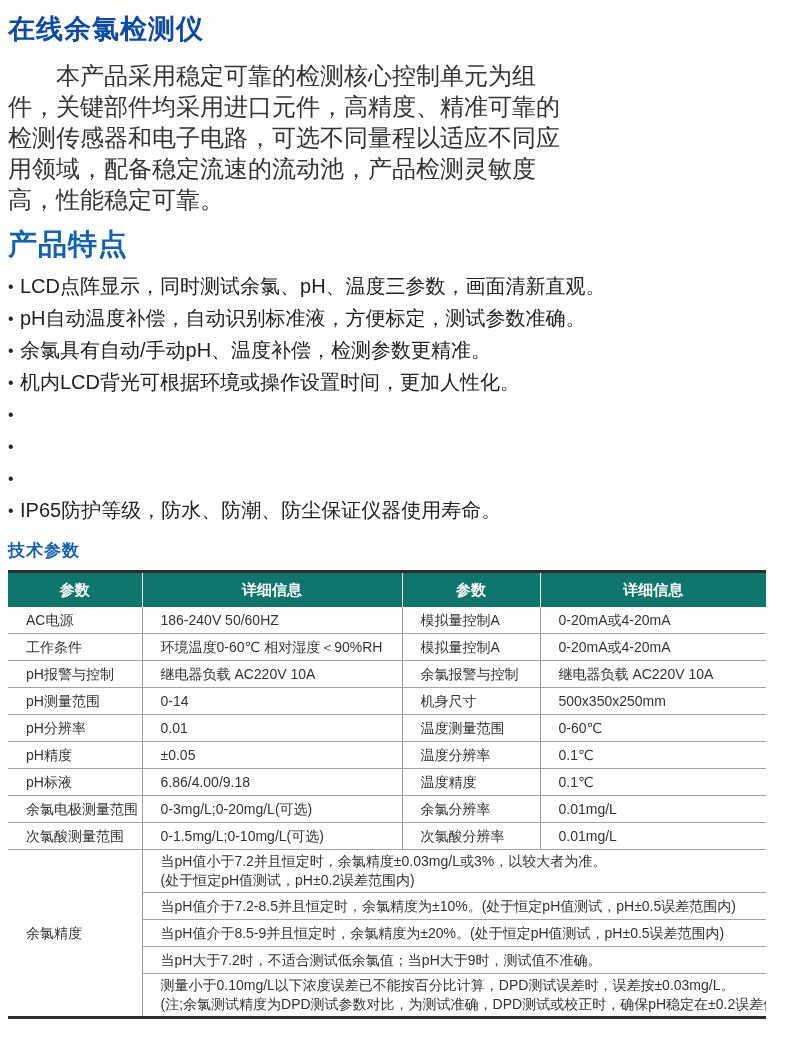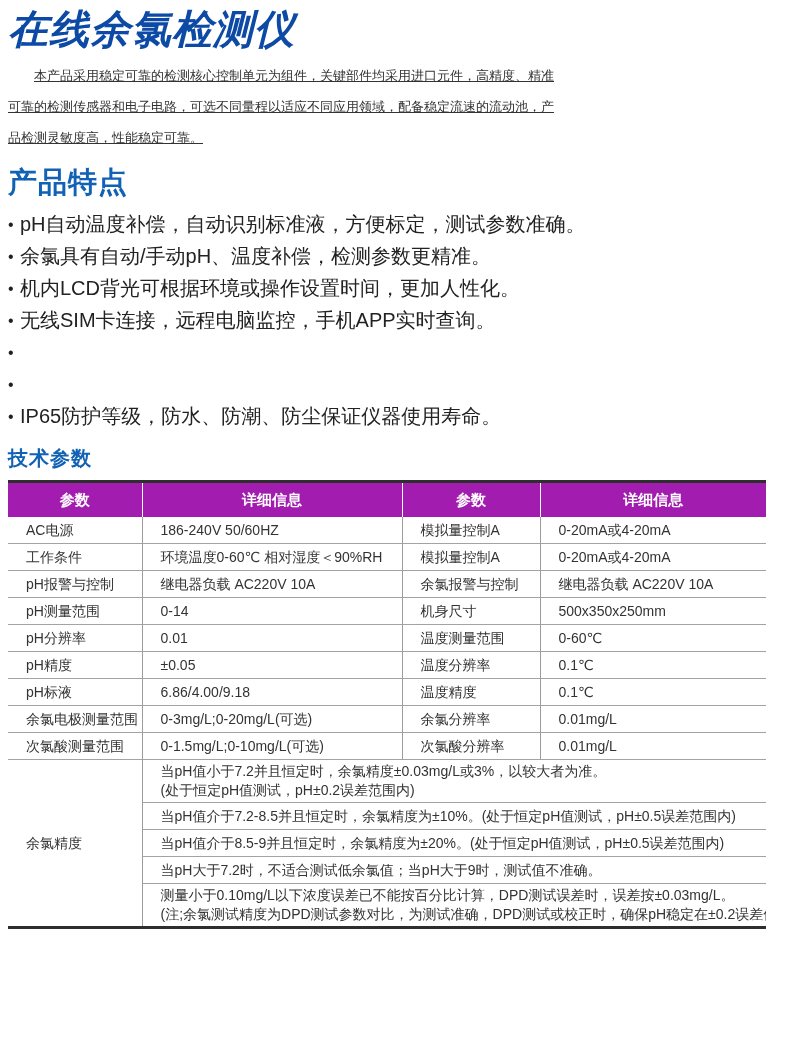--- a/index.html
+++ b/index.html
@@ -4,51 +4,51 @@
 <style>
   html,body { margin:0; padding:0; background:#ffffff; }
   body {
     width:800px; height:1049px; overflow:hidden;
     font-family:"Liberation Sans","DejaVu Sans",sans-serif;
     -webkit-font-smoothing:antialiased;
   }
   .page { padding:0 8px; }
 
   .doc-title {
-    margin:6px 0 0 0; font-size:40px; font-weight:bold;
-    color:#0c4aa6; letter-spacing:1px; line-height:46px;font-style:italic;
+    margin:6px 0 0 0; font-size:27px; font-weight:bold;
+    color:#0c4aa6; letter-spacing:1px; line-height:46px;
   }
   .section-heading {
     margin:10px 0 0 0; font-size:29px; font-weight:bold;
     color:#1161b4; letter-spacing:1px; line-height:38px;
   }
   .intro-text {
     margin:8px 0 0 0; width:552px;
-    font-size:13px; line-height:31px; color:#333;
-    text-indent:2em; font-weight:500;text-decoration:underline;
+    font-size:24px; line-height:31px; color:#333;
+    text-indent:2em; font-weight:500;
   }
   .feature-list { margin:7px 0 0 0; padding:0; list-style:none; }
   .feature-list li {
     display:flex; align-items:center;
     font-size:20px; line-height:31px; color:#222; font-weight:500;
   }
   .blt { width:12px; flex:0 0 12px; color:#222; text-align:left; }
   .blt::before { content:"•"; font-size:16px; }
 
   .specs-heading {
-    margin:13px 0 8px 0; font-size:20px; font-weight:bold;
+    margin:13px 0 8px 0; font-size:17px; font-weight:bold;
     color:#1161b4; letter-spacing:1px;
   }
 
   table.specs {
     width:758px; border-collapse:collapse; table-layout:fixed;
     border-top:3px solid #2e2e2e; border-bottom:3px solid #2e2e2e;
   }
   table.specs th {
-    background:#a21caf; color:#ffffff; font-size:15px; font-weight:bold;
+    background:#0f766e; color:#ffffff; font-size:15px; font-weight:bold;
     height:34px; text-align:center; border-left:1px solid #ffffff; padding:0;margin-top:24px;
   }
   table.specs th:first-child { border-left:none; }
   table.specs td {
     font-size:14px; color:#333; font-weight:500;
     border-bottom:1px solid #a3a3a3;
     padding:2px 4px 2px 18px; height:22px; line-height:20px;
     overflow:hidden; white-space:nowrap;
   }
   td.c1 { padding-left:12px; }
@@ -64,33 +64,36 @@
 <div class="page">
 
   <h1 class="doc-title">在线余氯检测仪</h1>
 
   <p class="intro-text">本产品采用稳定可靠的检测核心控制单元为组件，关键部件均采用进口元件，高精度、精准可靠的检测传感器和电子电路，可选不同量程以适应不同应用领域，配备稳定流速的流动池，产品检测灵敏度高，性能稳定可靠。</p>
 
   <h2 class="section-heading">产品特点</h2>
   <ul class="feature-list">
     <li>
         <span class="blt"></span>
+        <span>LCD点阵显示，同时测试余氯、pH、温度三参数，画面清新直观。</span>
+      </li>
+    <li>
+        <span class="blt"></span>
         <span>pH自动温度补偿，自动识别标准液，方便标定，测试参数准确。</span>
       </li>
     <li>
         <span class="blt"></span>
         <span>余氯具有自动/手动pH、温度补偿，检测参数更精准。</span>
       </li>
     <li>
         <span class="blt"></span>
         <span>机内LCD背光可根据环境或操作设置时间，更加人性化。</span>
       </li>
     <li>
         <span class="blt"></span>
-        <span>无线SIM卡连接，远程电脑监控，手机APP实时查询。</span>
       </li>
     <li>
         <span class="blt"></span>
       </li>
     <li>
         <span class="blt"></span>
       </li>
     <li>
         <span class="blt"></span>
         <span>IP65防护等级，防水、防潮、防尘保证仪器使用寿命。</span>

